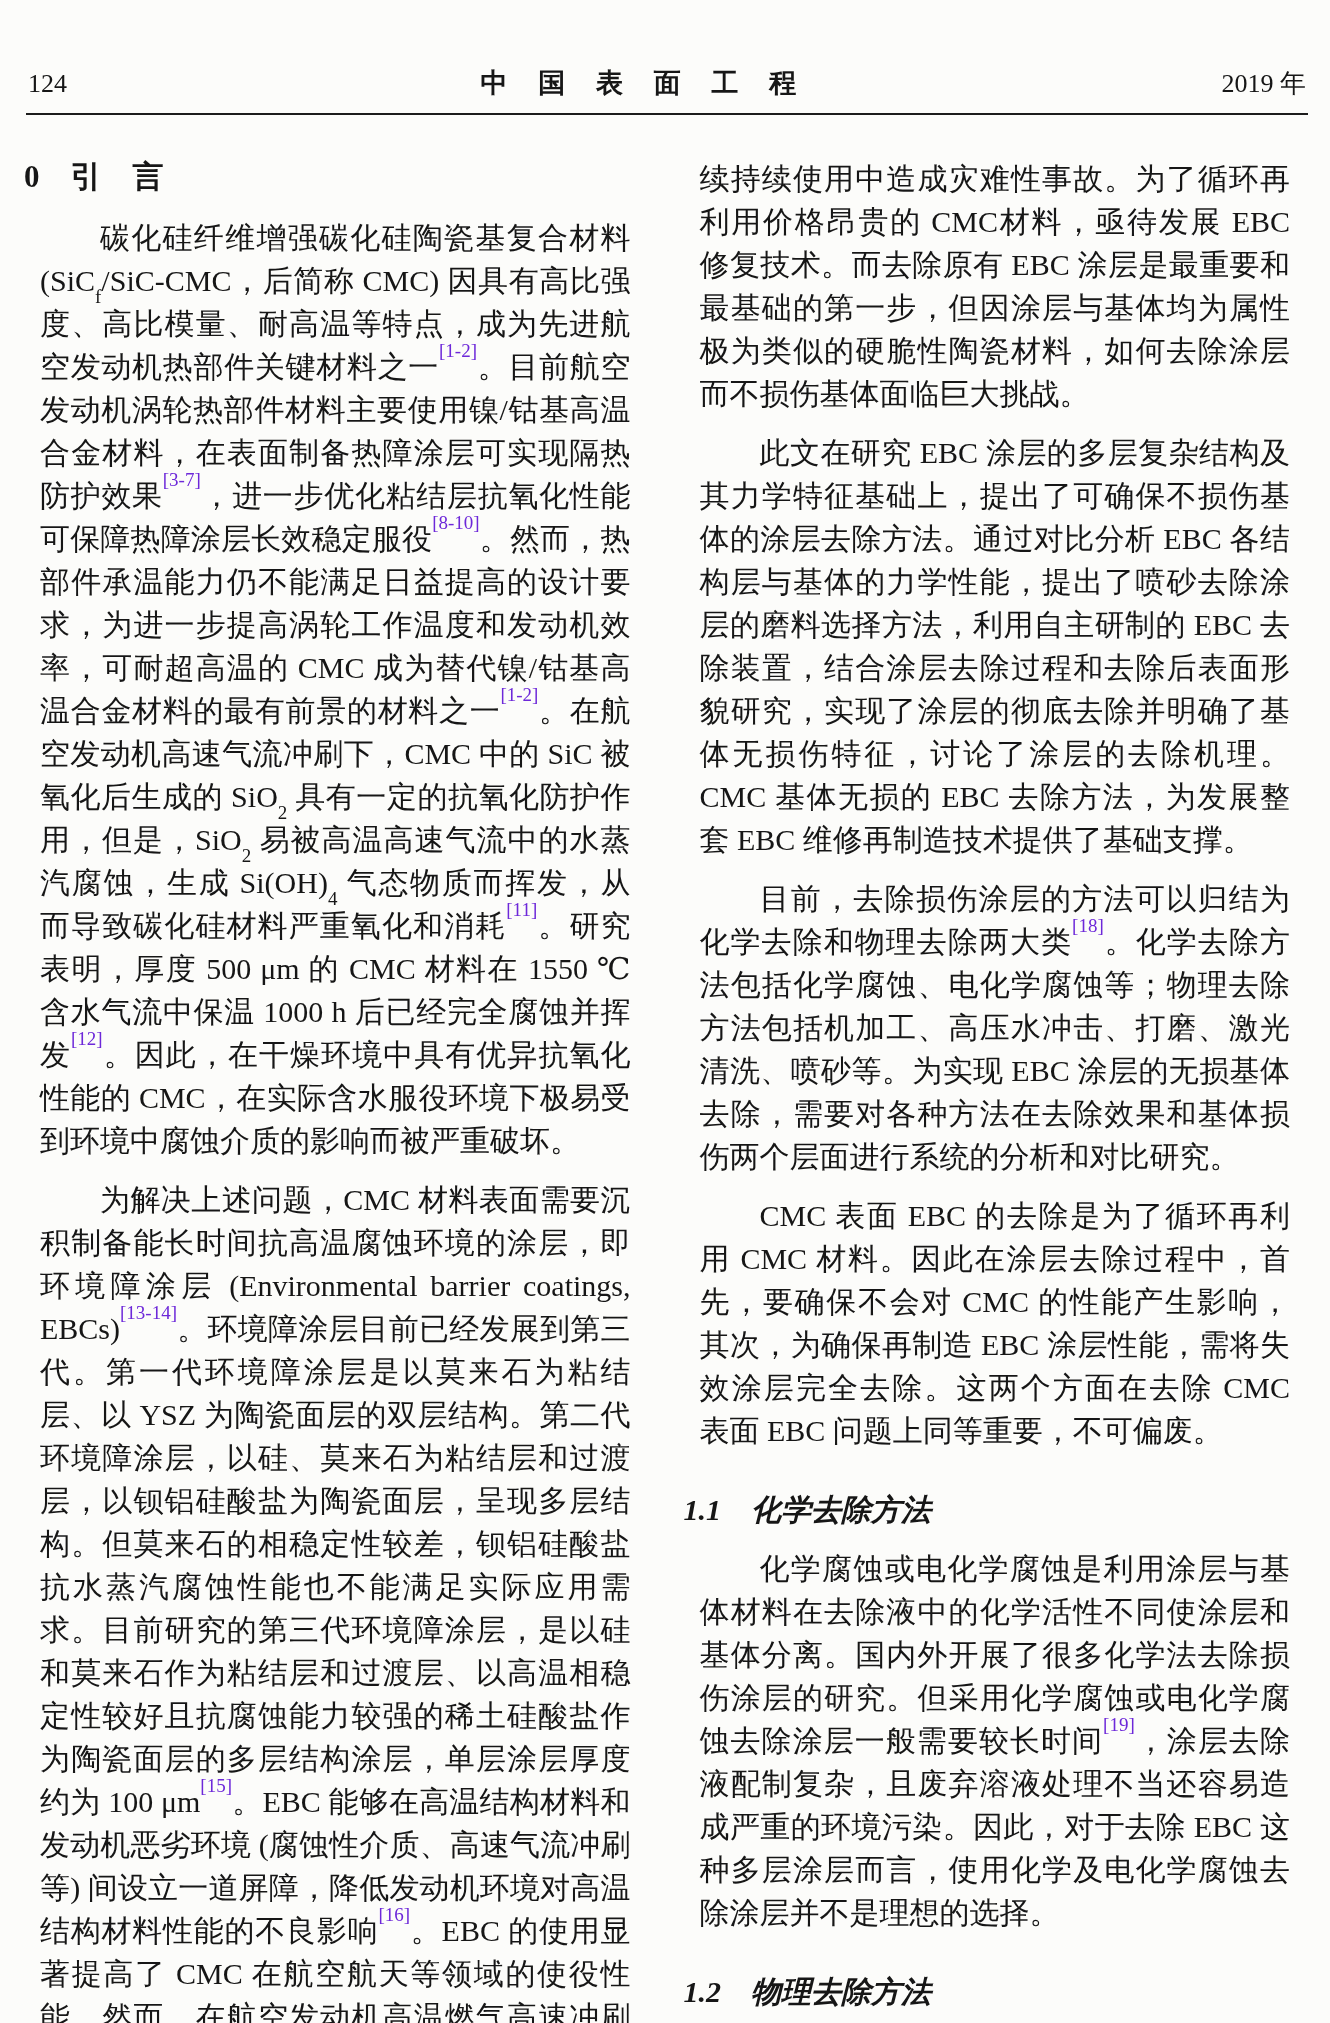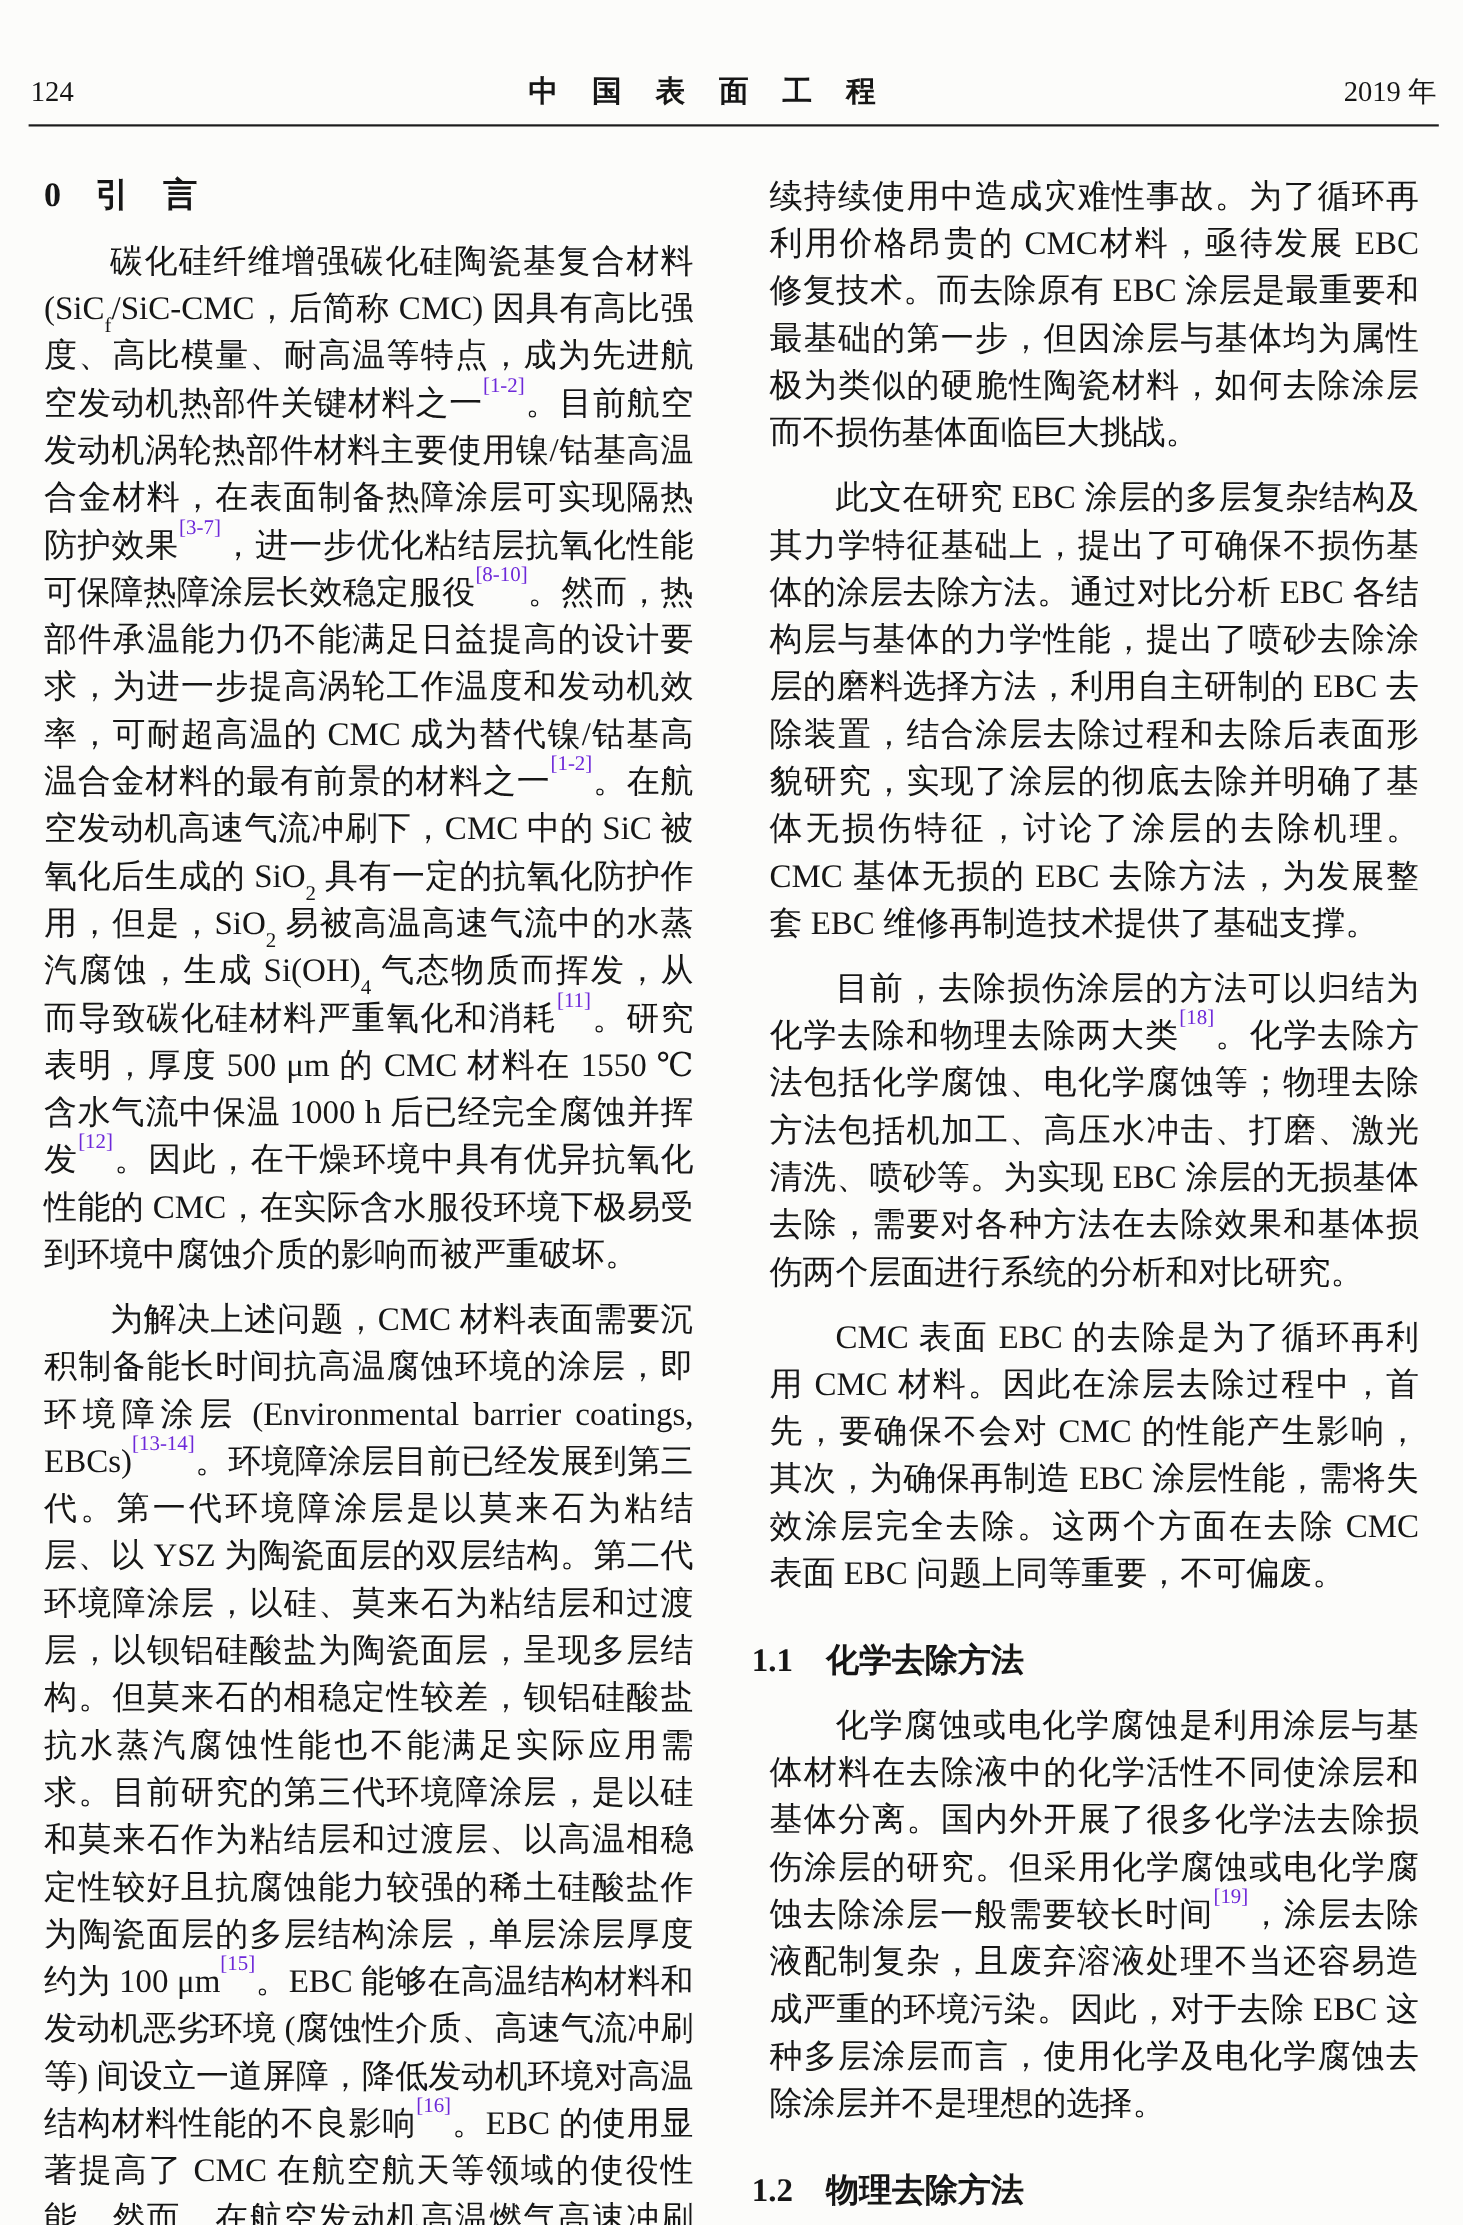--- a/index.html
+++ b/index.html
@@ -18,23 +18,23 @@
   .year{font-size:26px;white-space:nowrap;}
   .rule{height:2px;background:#1c1c1c;margin:12px 22px 0 26px;}
   .columns{display:flex;gap:37px;padding:0 24px 0 24px;margin-top:26px;}
   .column{width:633px;}
   .para{
     margin:16px;font-size:30px;line-height:43px;
     text-align:justify;text-justify:inter-ideograph;
     text-indent:2em;word-break:break-word;
   }
   .para.cont{text-indent:0;}
-  .h1{font-size:31px;font-weight:700;line-height:43px;margin:24px 16px 18px;}
+  .h1{font-size:31px;font-weight:700;line-height:43px;margin:24px 0 18px;}
   .column .h1:first-child{margin-top:14px;}
-  .h2{font-size:30px;font-weight:700;line-height:43px;margin:36px 0 12px;}
+  .h2{font-size:30px;font-weight:700;line-height:43px;margin:36px 0 12px;font-style:italic;}
   .h3{font-size:32px;font-weight:400;line-height:43px;margin:6px 0 4px;}
   sup.ref{
     color:#6d28d9;font-size:19px;line-height:0;
     position:relative;top:-0.5em;letter-spacing:0;
   }
   sub.chem{
     font-size:19px;line-height:0;position:relative;top:0.25em;
   }
 </style>
 </head>

